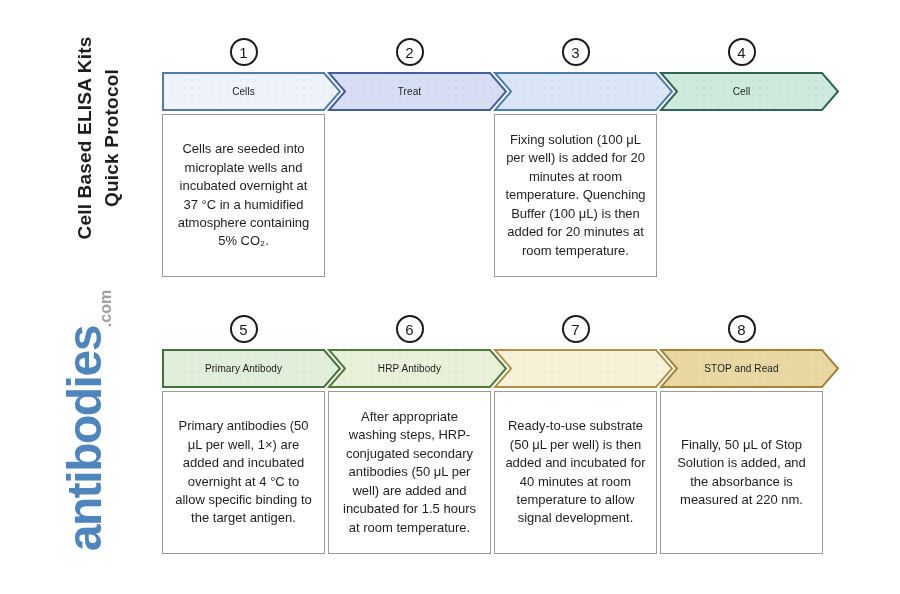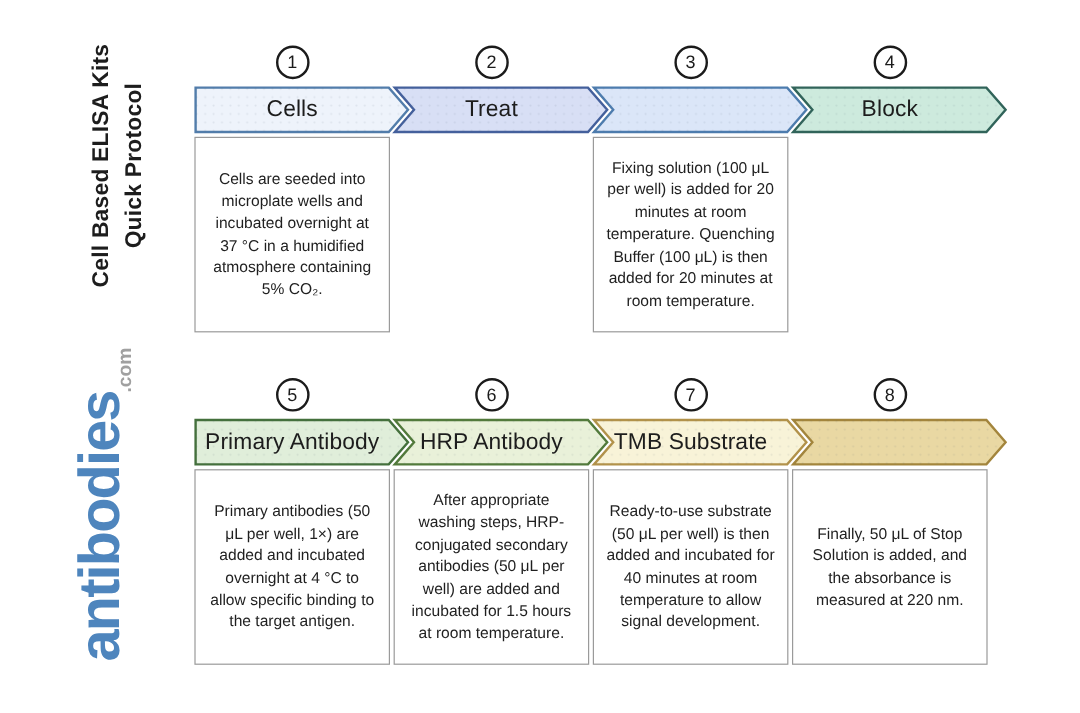--- a/index.html
+++ b/index.html
@@ -39,21 +39,21 @@
     width:28px;height:28px;border-radius:50%;
     border:2px solid #1b1b1b;background:#ffffff;
     margin:0 auto 6px auto;
     display:flex;align-items:center;justify-content:center;
     font-size:15px;color:#1b1b1b;box-sizing:border-box;
   }
   .arrow-svg{display:block;margin-bottom:3px;overflow:visible;}
   .arrow-label{
     position:absolute;top:34px;left:0;width:163px;height:39px;
     display:flex;align-items:center;justify-content:center;
-    font-size:19px;color:#1d1d1d;letter-spacing:0.1px;
+    font-size:10px;color:#1d1d1d;letter-spacing:0.1px;
   }
   .desc-box{
     width:163px;height:163px;box-sizing:border-box;
     border:1.5px solid #9a9a9a;background:#ffffff;
     display:flex;align-items:center;justify-content:center;
   }
   .desc-text{
     font-size:13px;line-height:1.42;color:#1f1f1f;
     text-align:center;padding:4px 9px;
   }
@@ -117,21 +117,21 @@
         </div>
       </div>
       <div class="step" style="left: 660px; top: 38px; z-index: 4;">
         <div class="circle">
           <span>4</span>
         </div>
         <svg class="arrow-svg" width="180" height="39" viewBox="0 0 180 39">
           <polygon points="1,1 162,1 178,19.5 162,38 1,38 17,19.5" fill="#cdeadd" stroke="#31645a" stroke-width="2" stroke-linejoin="miter"></polygon>
           <polygon points="1,1 162,1 178,19.5 162,38 1,38 17,19.5" fill="url(#dotpat)" stroke="none"></polygon>
         </svg>
-        <div class="arrow-label">Block</div>
+        <div class="arrow-label">Cell</div>
       </div>
     </div>
   <div class="steps-row" id="row2">
       <div class="step" style="left: 162px; top: 315px; z-index: 1;">
         <div class="circle">
           <span>5</span>
         </div>
         <svg class="arrow-svg" width="180" height="39" viewBox="0 0 180 39">
           <polygon points="1,1 162,1 178,19.5 162,38 1,38" fill="#e0eeda" stroke="#44703c" stroke-width="2" stroke-linejoin="miter"></polygon>
           <polygon points="1,1 162,1 178,19.5 162,38 1,38" fill="url(#dotpat)" stroke="none"></polygon>
@@ -155,32 +155,32 @@
         </div>
       </div>
       <div class="step" style="left: 494px; top: 315px; z-index: 3;">
         <div class="circle">
           <span>7</span>
         </div>
         <svg class="arrow-svg" width="180" height="39" viewBox="0 0 180 39">
           <polygon points="1,1 162,1 178,19.5 162,38 1,38 17,19.5" fill="#f8f3d8" stroke="#b2924a" stroke-width="2" stroke-linejoin="miter"></polygon>
           <polygon points="1,1 162,1 178,19.5 162,38 1,38 17,19.5" fill="url(#dotpat)" stroke="none"></polygon>
         </svg>
-        <div class="arrow-label">TMB Substrate</div>
         <div class="desc-box">
           <div class="desc-text">Ready-to-use substrate (50 μL per well) is then added and incubated for 40 minutes at room temperature to allow signal development.</div>
         </div>
       </div>
       <div class="step" style="left: 660px; top: 315px; z-index: 4;">
         <div class="circle">
           <span>8</span>
         </div>
         <svg class="arrow-svg" width="180" height="39" viewBox="0 0 180 39">
           <polygon points="1,1 162,1 178,19.5 162,38 1,38 17,19.5" fill="#e9d8a3" stroke="#a3853c" stroke-width="2" stroke-linejoin="miter"></polygon>
           <polygon points="1,1 162,1 178,19.5 162,38 1,38 17,19.5" fill="url(#dotpat)" stroke="none"></polygon>
         </svg>
+        <div class="arrow-label">STOP and Read</div>
         <div class="desc-box">
           <div class="desc-text">Finally, 50 μL of Stop Solution is added, and the absorbance is measured at 220 nm.</div>
         </div>
       </div>
     </div>
 
 </div>
 
 </body></html>

